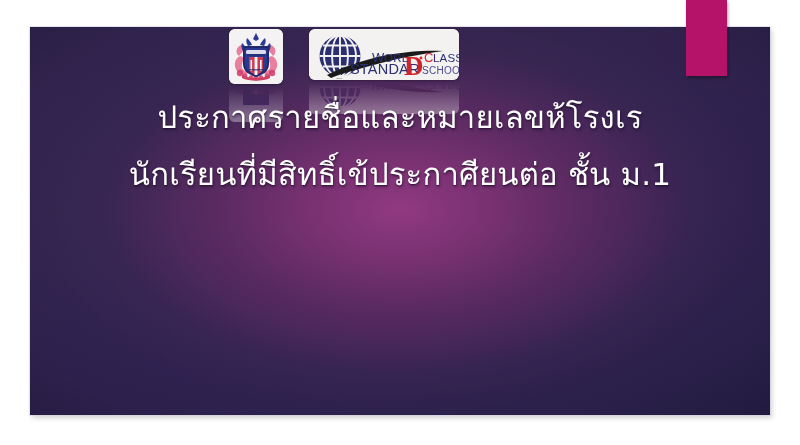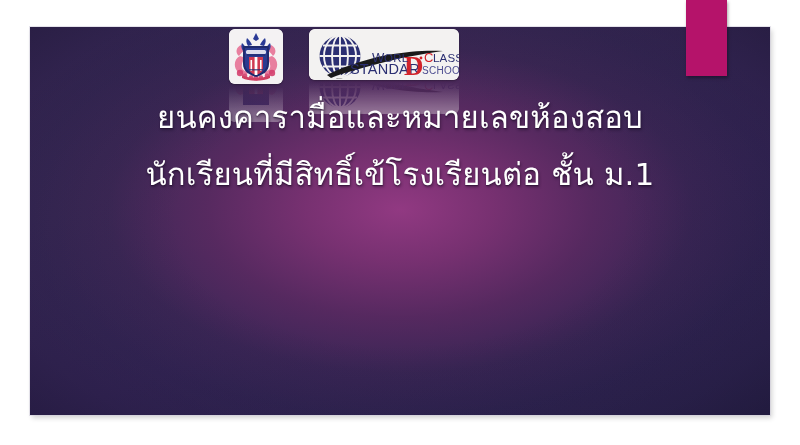--- a/index.html
+++ b/index.html
@@ -283,18 +283,18 @@
               <text x="124" y="33" font-family="Liberation Sans, sans-serif" font-size="11.5" fill="#2b2f72">LASS</text>
               <text x="113" y="45" font-family="Liberation Sans, sans-serif" font-size="10" fill="#4b4b8f">SCHOOL</text>
             </svg>
           </div>
         </div>
       </div>
 
     </div>
 
     <div class="title-block">
-      <div class="title-line l2">ยนคงคารามื่อและหมายเลขห้องสอบ</div>
-      <div class="title-line l3">นักเรียนที่มีสิทธิ์เข้โรงเรียนต่อ ชั้น ม.1</div>
+      <div class="title-line l2">ประกาศรายชื่อและหมายเลขห้โรงเร</div>
+      <div class="title-line l3">นักเรียนที่มีสิทธิ์เข้ประกาศียนต่อ ชั้น ม.1</div>
     </div>
 
   </div>
 </div>
 
 </body></html>

